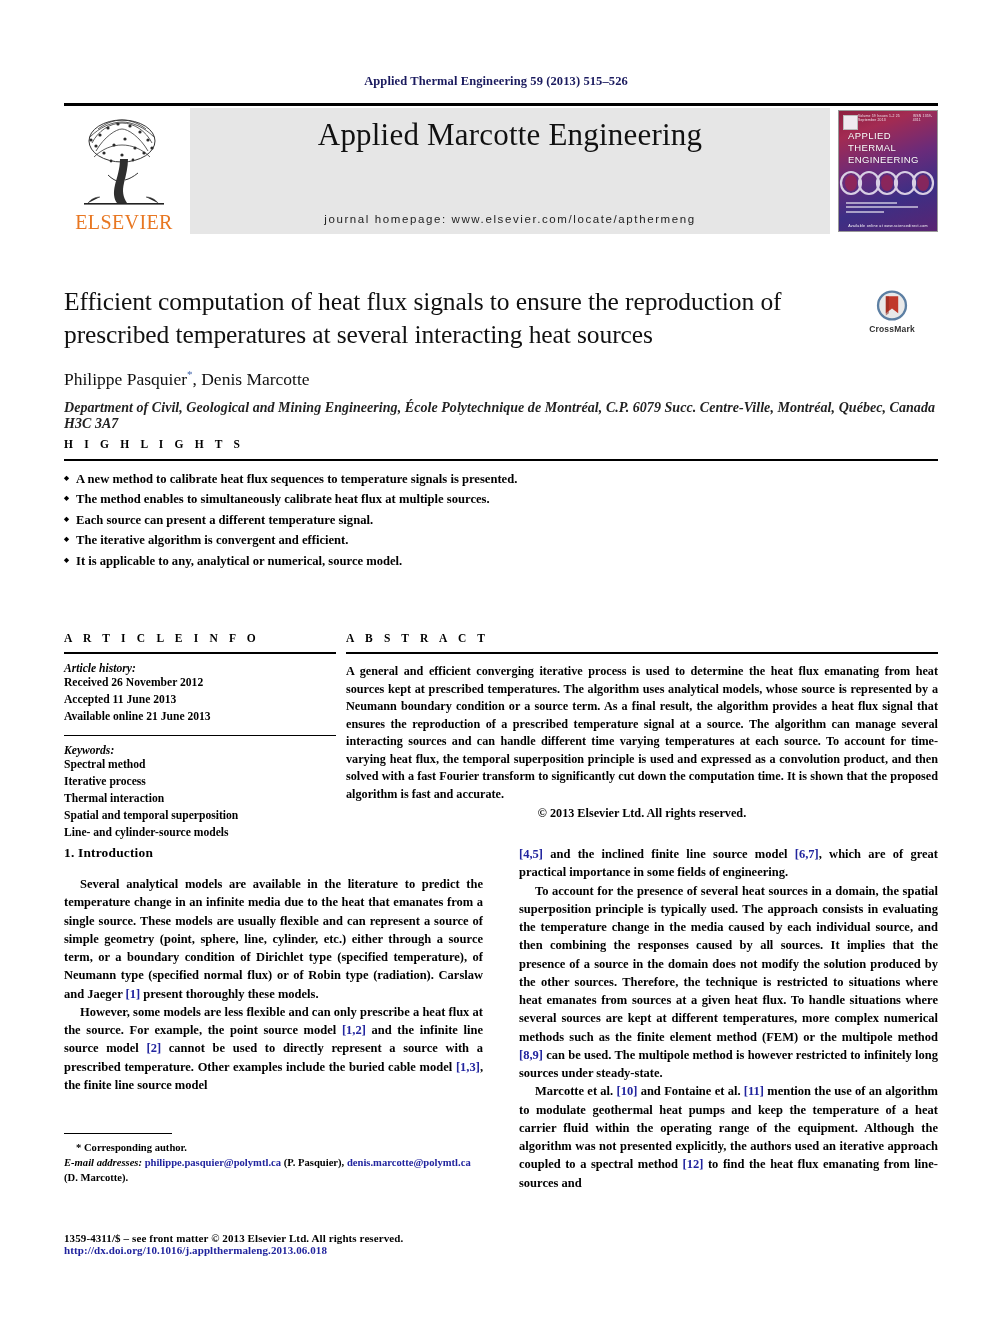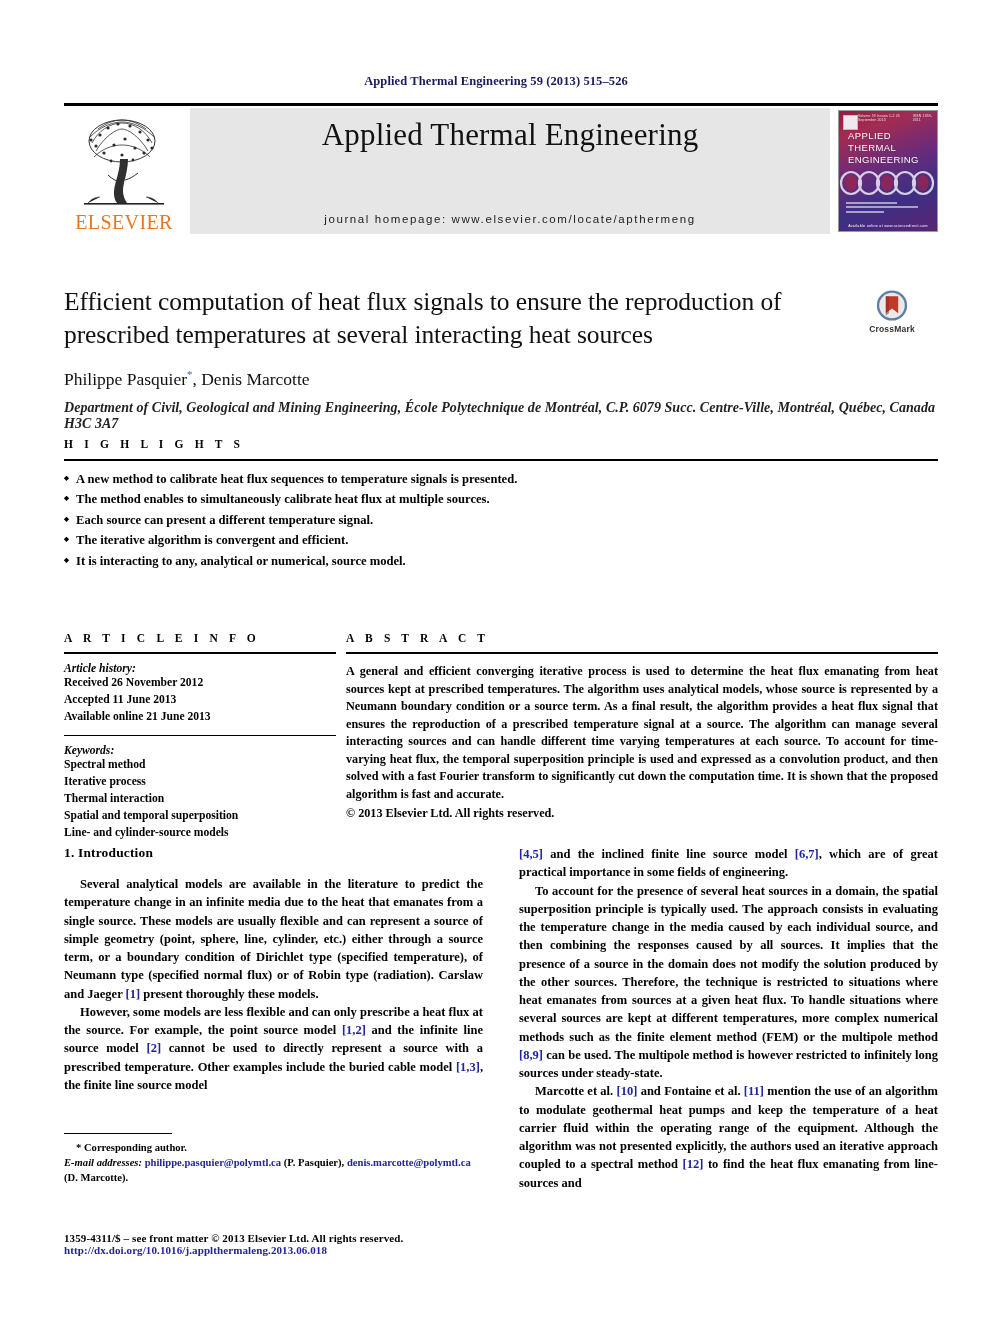--- a/index.html
+++ b/index.html
@@ -274,21 +274,21 @@
   .abstract-body {
     font-family: "Liberation Serif", serif;
     font-weight: bold;
     font-size: 12.2px;
     line-height: 1.44;
     text-align: justify;
     color: #000;
     padding-top: 9px;
   }
   .copyright {
-    text-align: left;
+    text-align: center;
     font-family: "Liberation Serif", serif;
     font-weight: bold;
     font-size: 12.2px;
     margin-top: 2px;
   }
 
   
   .body-cols {
     position: absolute;
     left: 64px;
@@ -411,21 +411,21 @@
             <rect x="6" y="88" width="80" height="1.6"></rect>
             <g stroke="#444" stroke-width="0.7">
               <path d="M10 88c3-4 8-6 12-6M80 88c-3-4-8-6-12-6"></path>
             </g>
           </g>
         </svg>
         <div class="elsevier-word">ELSEVIER</div>
       </div>
 
       <div class="contents-band">
-        <div class="journal-name">Applied Thermal Engineering</div>
+        <div class="journal-name">Applied Marcotte Engineering</div>
         <div class="homepage-line">journal homepage: www.elsevier.com/locate/apthermeng</div>
       </div>
 
       <div class="cover-thumb">
         <div class="cover-elsevier-mark"></div>
         <div class="cover-top-bar">
           <span class="cover-tiny" style="margin-left:16px;">Volume 59 Issues 1-2 25 September 2013</span>
           <span class="cover-tiny">ISSN 1359-4311</span>
         </div>
         <div class="cover-title">
@@ -474,21 +474,21 @@
   </div>
 
   <div class="highlights">
     <div class="sec-head hl-head">H I G H L I G H T S</div>
     <div class="rule-thick"></div>
     <ul class="hl-list">
       <li>A new method to calibrate heat flux sequences to temperature signals is presented.</li>
       <li>The method enables to simultaneously calibrate heat flux at multiple sources.</li>
       <li>Each source can present a different temperature signal.</li>
       <li>The iterative algorithm is convergent and efficient.</li>
-      <li>It is interacting to any, analytical or numerical, source model.</li>
+      <li>It is applicable to any, analytical or numerical, source model.</li>
     </ul>
   </div>
 
   <div class="info-abstract">
 
     <div class="col-info">
       <div class="sec-head">A R T I C L E  I N F O</div>
       <div class="col-head-rule"></div>
       <div class="ai-group">
         <div class="ai-label">Article history:</div>

